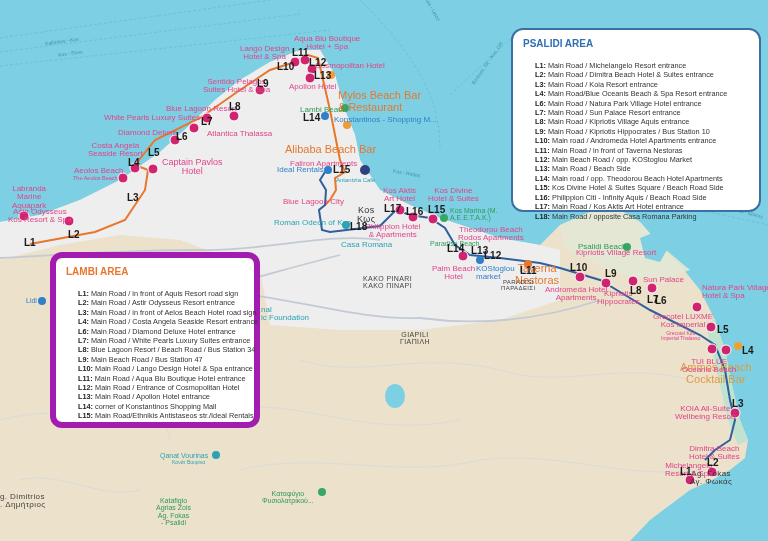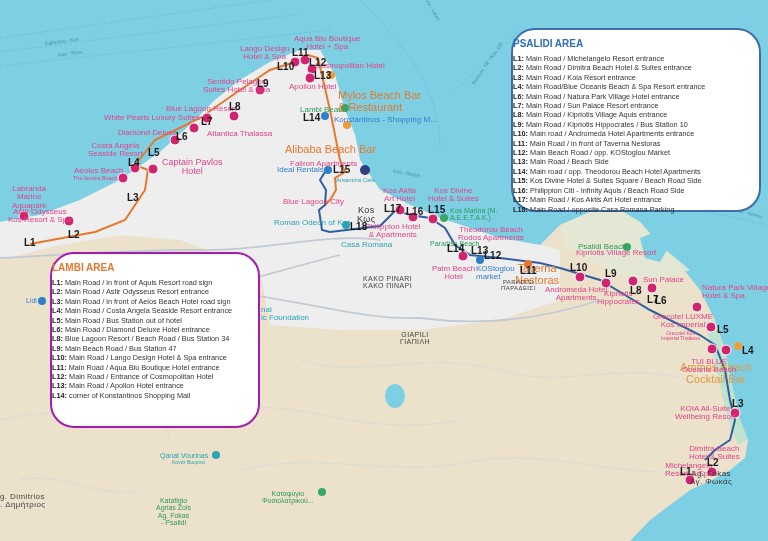--- a/index.html
+++ b/index.html
@@ -7,28 +7,28 @@
   #map{position:absolute;left:0;top:0;width:768px;height:541px;}
   .lbl{position:absolute;font-family:"Liberation Sans",sans-serif;white-space:nowrap;line-height:1.05;}
   .poi{color:#e0448a;font-size:8px;text-align:center;}
   .orange{color:#e8772c;font-size:11px;text-align:center;margin-top:20px;}
   .green{color:#2f9a5a;font-size:8px;text-align:center;}
   .teal{color:#2aa3b5;font-size:8px;text-align:center;}
   .blue{color:#2f7fc9;font-size:8px;}
   .gray{color:#444;font-size:7px;text-align:center;letter-spacing:.4px;}
   .stop{position:absolute;font-weight:bold;font-size:10px;color:#1a1a1a;font-family:"Liberation Sans",sans-serif;}
   .sea{color:#4a8fa0;font-size:5px;position:absolute;}
-  .legend{position:absolute;background:#fff;border-radius:24px;padding:8px 0;box-sizing:border-box;}
+  .legend{position:absolute;background:#fff;border-radius:12px;padding:8px 10px;box-sizing:border-box;}
   .legend h3{margin:0 0 5px 0;font-size:10px;font-weight:bold;font-family:"Liberation Sans",sans-serif;}
-  .legend ul{list-style:none;margin:0;padding:0;}
+  .legend ul{list-style:none;margin:12px;padding:0;}
   .legend li{font-size:7.3px;line-height:9.4px;color:#333;white-space:nowrap;font-family:"Liberation Sans",sans-serif;}
   .legend li b{color:#222;}
   #psalidi{left:511px;top:28px;width:250px;height:184px;border:2px solid #3d6ea6;}
   #psalidi h3{color:#2e6fb3;}
-  #lambi{left:50px;top:252px;width:210px;height:176px;border:2px solid #a21caf;}
+  #lambi{left:50px;top:252px;width:210px;height:176px;border:6px solid #a21caf;}
   #lambi h3{color:#e8772c;}
 </style>
 </head>
 <body>
 
 <svg id="map" viewBox="0 0 768 541" xmlns="http://www.w3.org/2000/svg">
 
   <path d="M0,222 L40,215 L80,200 L120,180 L160,152 L190,125 L215,100 L240,80 L270,62 L300,50 L320,50 L335,75 L345,110 L355,135 L360,160 L380,190 L410,205 L440,218 L470,228 L500,238 L540,245 L560,225 L590,212 L620,210 L640,222 L660,245 L680,265 L700,290 L715,320 L725,350 L732,385 L740,420 L748,440 L745,458 L730,470 L712,480 L690,490 L670,505 L650,520 L630,541 L0,541 Z" fill="#ece1cb"></path>
 
   <path d="M0,222 L40,215 L80,200 L120,180 L160,152 L190,125 L215,100 L240,80 L270,62 L300,50 L320,50 L335,75 L345,110 L355,135 L360,160 L380,190 L410,205 L440,218 L470,228 L500,238 L540,245 L560,250 L560,300 L500,320 L420,330 L340,330 L270,325 L260,270 L180,240 L120,235 L60,245 L0,260 Z" fill="#eef0f2" opacity="0.9"></path>
@@ -282,23 +282,24 @@
   </ul>
 </div>
 
 <div id="lambi" class="legend">
   <h3>LAMBI AREA</h3>
   <ul>
     <li><b>L1:</b> <span>Main Road / in front of Aquis Resort road sign</span></li>
     <li><b>L2:</b> <span>Main Road / Astir Odysseus Resort entrance</span></li>
     <li><b>L3:</b> <span>Main Road / in front of Aelos Beach Hotel road sign</span></li>
     <li><b>L4:</b> <span>Main Road / Costa Angela Seaside Resort entrance</span></li>
-    <li><b>L5:</b> <span>Main Road / Bus Station out of hotel</span></li>
     <li><b>L6:</b> <span>Main Road / Diamond Deluxe Hotel entrance</span></li>
+    <li><b>L7:</b> <span>Main Road / White Pearls Luxury Suites entrance</span></li>
     <li><b>L8:</b> <span>Blue Lagoon Resort / Beach Road / Bus Station 34</span></li>
     <li><b>L9:</b> <span>Main Beach Road / Bus Station 47</span></li>
     <li><b>L10:</b> <span>Main Road / Lango Design Hotel &amp; Spa entrance</span></li>
     <li><b>L11:</b> <span>Main Road / Aqua Blu Boutique Hotel entrance</span></li>
     <li><b>L12:</b> <span>Main Road / Entrance of Cosmopolitan Hotel</span></li>
     <li><b>L13:</b> <span>Main Road / Apollon Hotel entrance</span></li>
     <li><b>L14:</b> <span>corner of Konstantinos Shopping Mall</span></li>
+    <li><b>L15:</b> <span>Main Road/Ethnikis Antistaseos str./Ideal Rentals</span></li>
   </ul>
 </div>
 
 </body></html>

